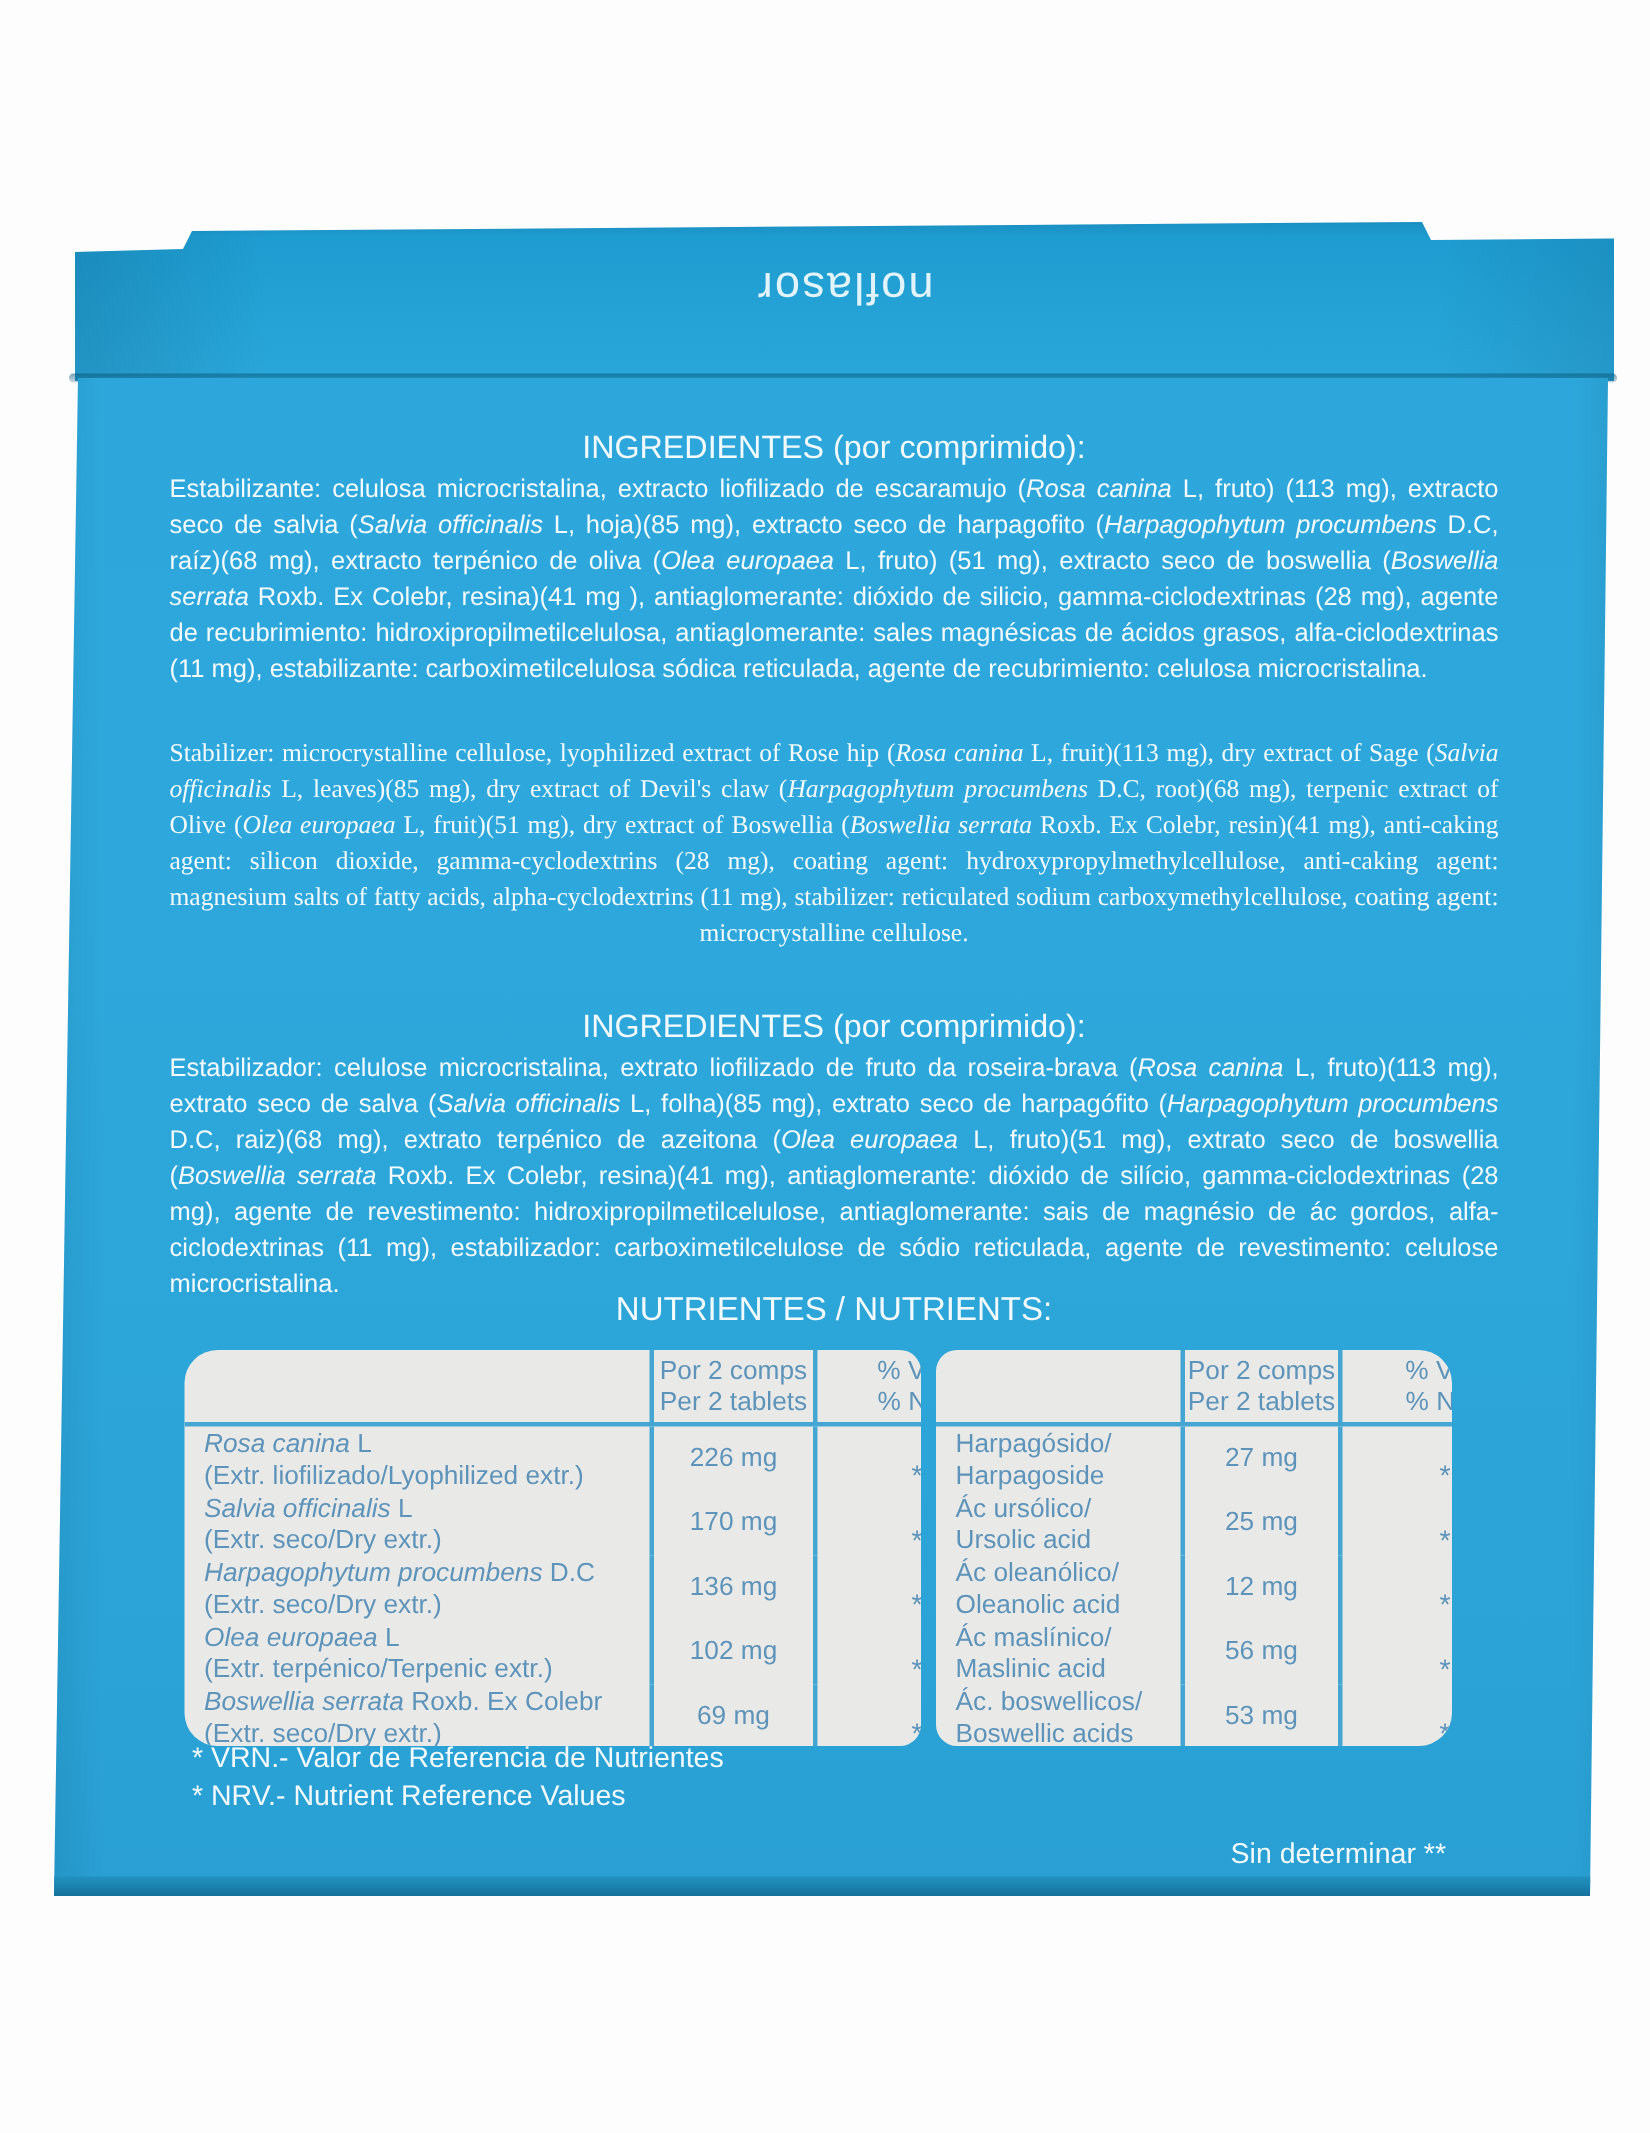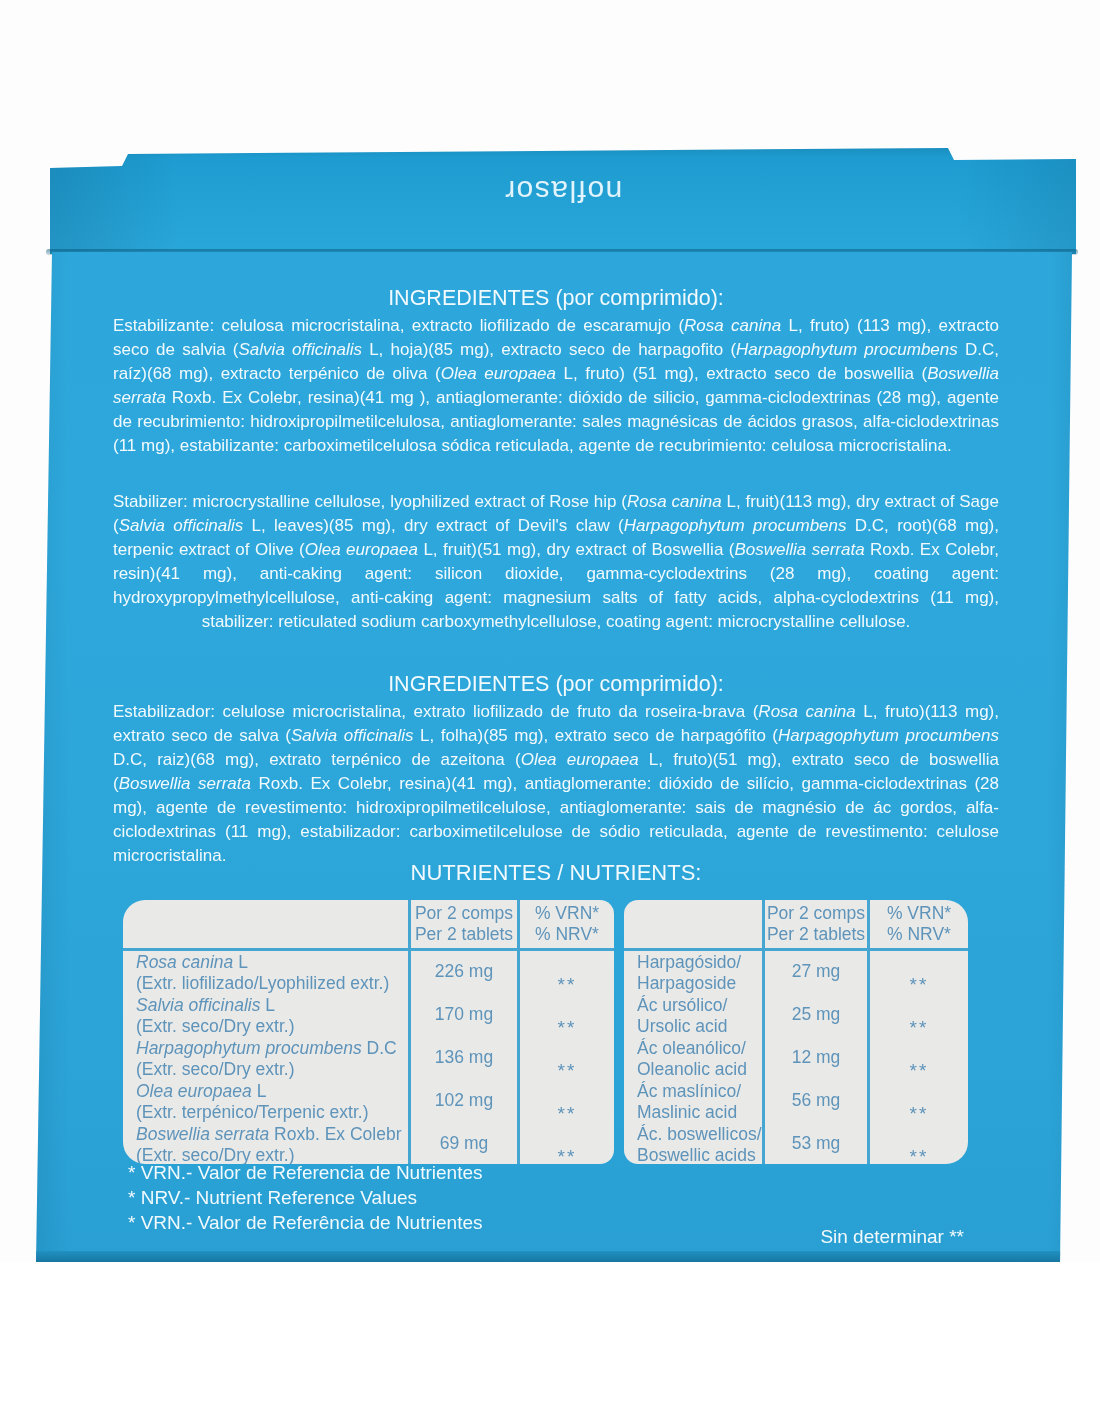--- a/index.html
+++ b/index.html
@@ -1,17 +1,17 @@
 <!DOCTYPE html>
 <html><head>
 <meta charset="utf-8">
 <style>
   html,body{margin:0;padding:0;background:#ffffff;}
   .photo{
-    position:relative;width:1100px;height:1262px;margin:0 auto;
+    position:relative;width:1100px;height:1422px;margin:0 auto;
     background:#fdfdfd;overflow:hidden;
     font-family:"Liberation Sans", sans-serif;
   }
   
   .flap{
     position:absolute;left:50px;top:148px;width:1026px;height:106px;
     background:linear-gradient(180deg,#1d9bd0 0%,#24a2d5 55%,#2aa7da 100%);
     clip-path:polygon(0 20px,72px 18px,78px 6px,898px 0,904px 12px,1026px 11px,1026px 106px,0 106px);
   }
   .flap::after{
@@ -39,37 +39,37 @@
     background:linear-gradient(90deg,rgba(0,60,90,.10) 0,rgba(0,60,90,0) 34px,rgba(0,60,90,0) calc(100% - 28px),rgba(0,60,90,.10) 100%);
   }
   .bottom-band{
     position:absolute;left:0;right:0;bottom:0;height:13px;
     background:linear-gradient(180deg,#2191c1 0%,#15729d 100%);
   }
   
   .sec{position:absolute;left:50%;transform:translateX(-50%);width:886px;color:#f2fafd;}
   .sec-head{text-align:center;font-size:21.5px;font-weight:400;margin:0 0 3px 0;color:#f2fafd;}
   .sec-body{font-size:17px;line-height:24px;text-align:justify;margin:0;}
-  .sec-body.center-last{text-align-last:center;}
+  .sec-body.center-last{text-align-last:center;font-family:Liberation Serif, serif;}
   .it{font-style:italic;}
   .sec-es{top:34px}
   .sec-en{top:238px}
   .sec-pt{top:420px}
   .nut-head{
     position:absolute;left:50%;transform:translateX(-50%);top:608px;width:886px;
     text-align:center;font-size:22px;font-weight:400;color:#f2fafd;margin:0;
   }
   
   .panel{
     position:absolute;top:648px;height:264px;background:#e9eae8;color:#5e93ba;
     overflow:hidden;font-size:17.5px;
   }
   .panel-left{left:87px;width:491px;border-radius:22px 14px 14px 22px;}
   .panel-right{left:588px;width:344px;border-radius:14px 22px 22px 14px;}
-  .phead,.prow{display:grid;}
+  .phead,.prow{display:grid;gap:25px;}
   .panel-left .phead,.panel-left .prow{grid-template-columns:285px 112px 94px;}
   .panel-right .phead,.panel-right .prow{grid-template-columns:138px 108px 98px;}
   .phead{height:48px;border-bottom:3px solid #45a5d3;}
   .pcell{box-sizing:border-box;}
   .col-amt{border-left:3px solid #45a5d3;border-right:3px solid #45a5d3;}
   .hcell{display:flex;flex-direction:column;justify-content:center;text-align:center;line-height:21px;}
   .prow{height:43px;}
   .cell-name{padding-left:13px;line-height:21px;white-space:nowrap;padding-top:1px;}
   .cell-amt{display:flex;align-items:center;justify-content:center;padding-bottom:2px;line-height:21px;}
   .cell-nrv{display:flex;align-items:flex-end;justify-content:center;padding-bottom:0px;}
@@ -266,21 +266,20 @@
             <div class="pcell cell-nrv">
               <span class="stars">**</span>
             </div>
           </div>
         </div>
     </div>
 
     <div class="fn fn-left">
       <div>* VRN.- Valor de Referencia de Nutrientes</div>
       <div>* NRV.- Nutrient Reference Values</div>
-      <div>* VRN.- Valor de Referência de Nutrientes</div>
     </div>
     <div class="fn fn-right">
       <div>Sin determinar **</div>
       <div>Value to be established **</div>
       <div>Sem determinar **</div>
     </div>
 
     <div class="bottom-band"></div>
   </div>
 

